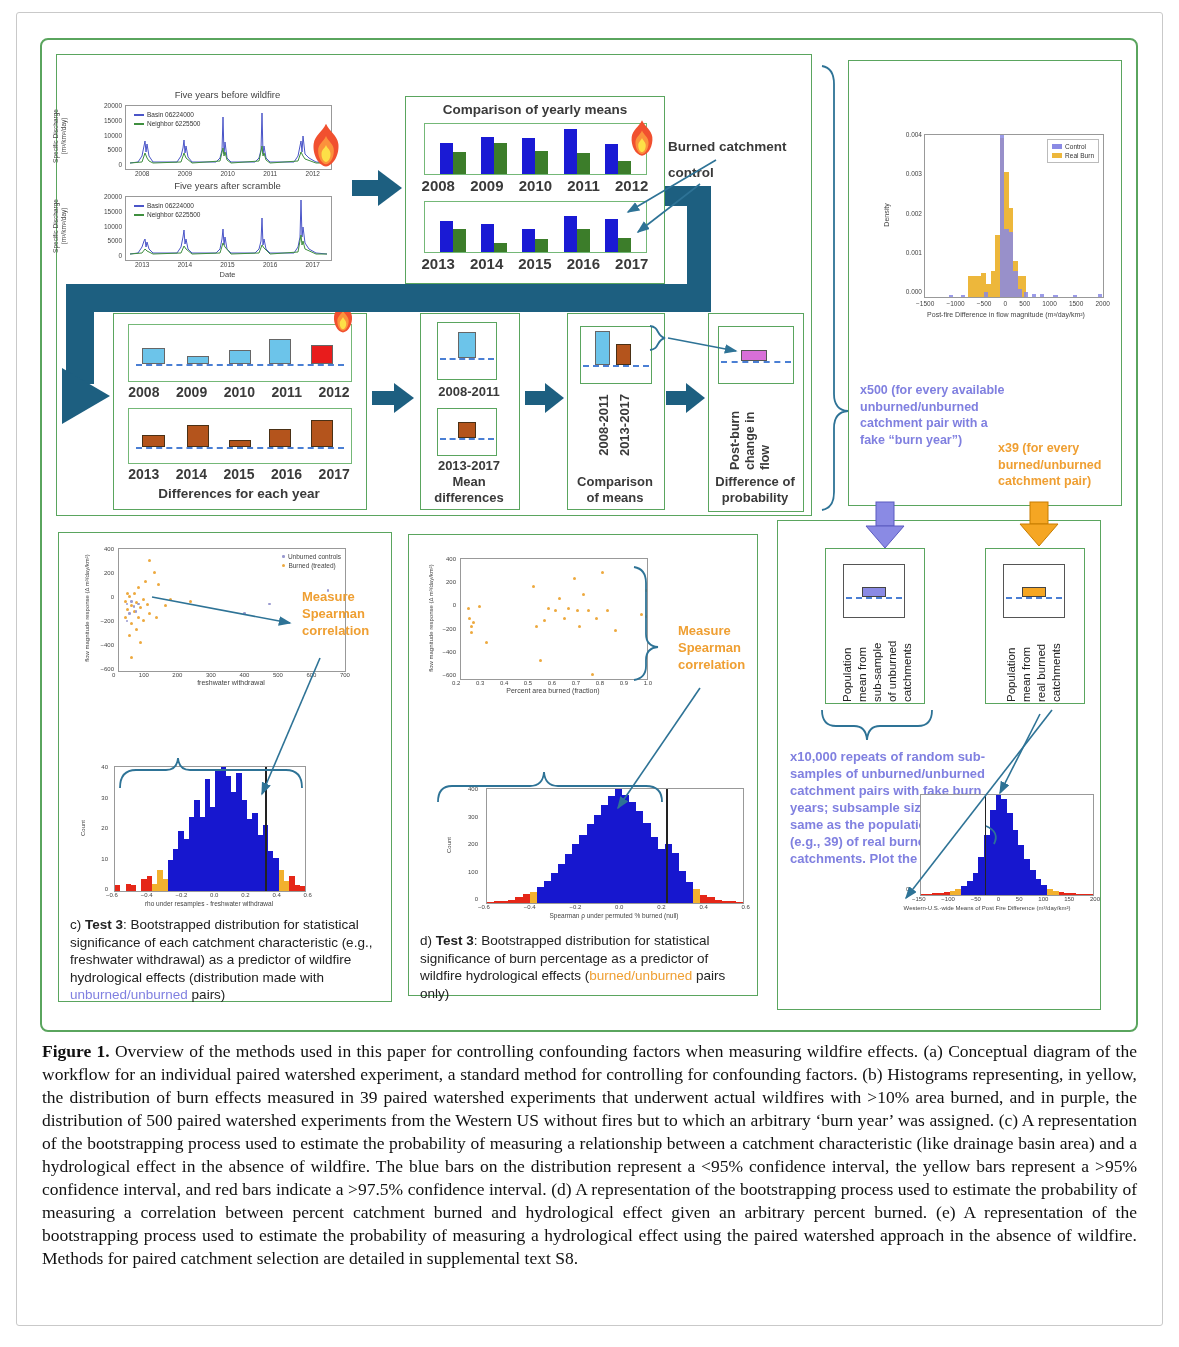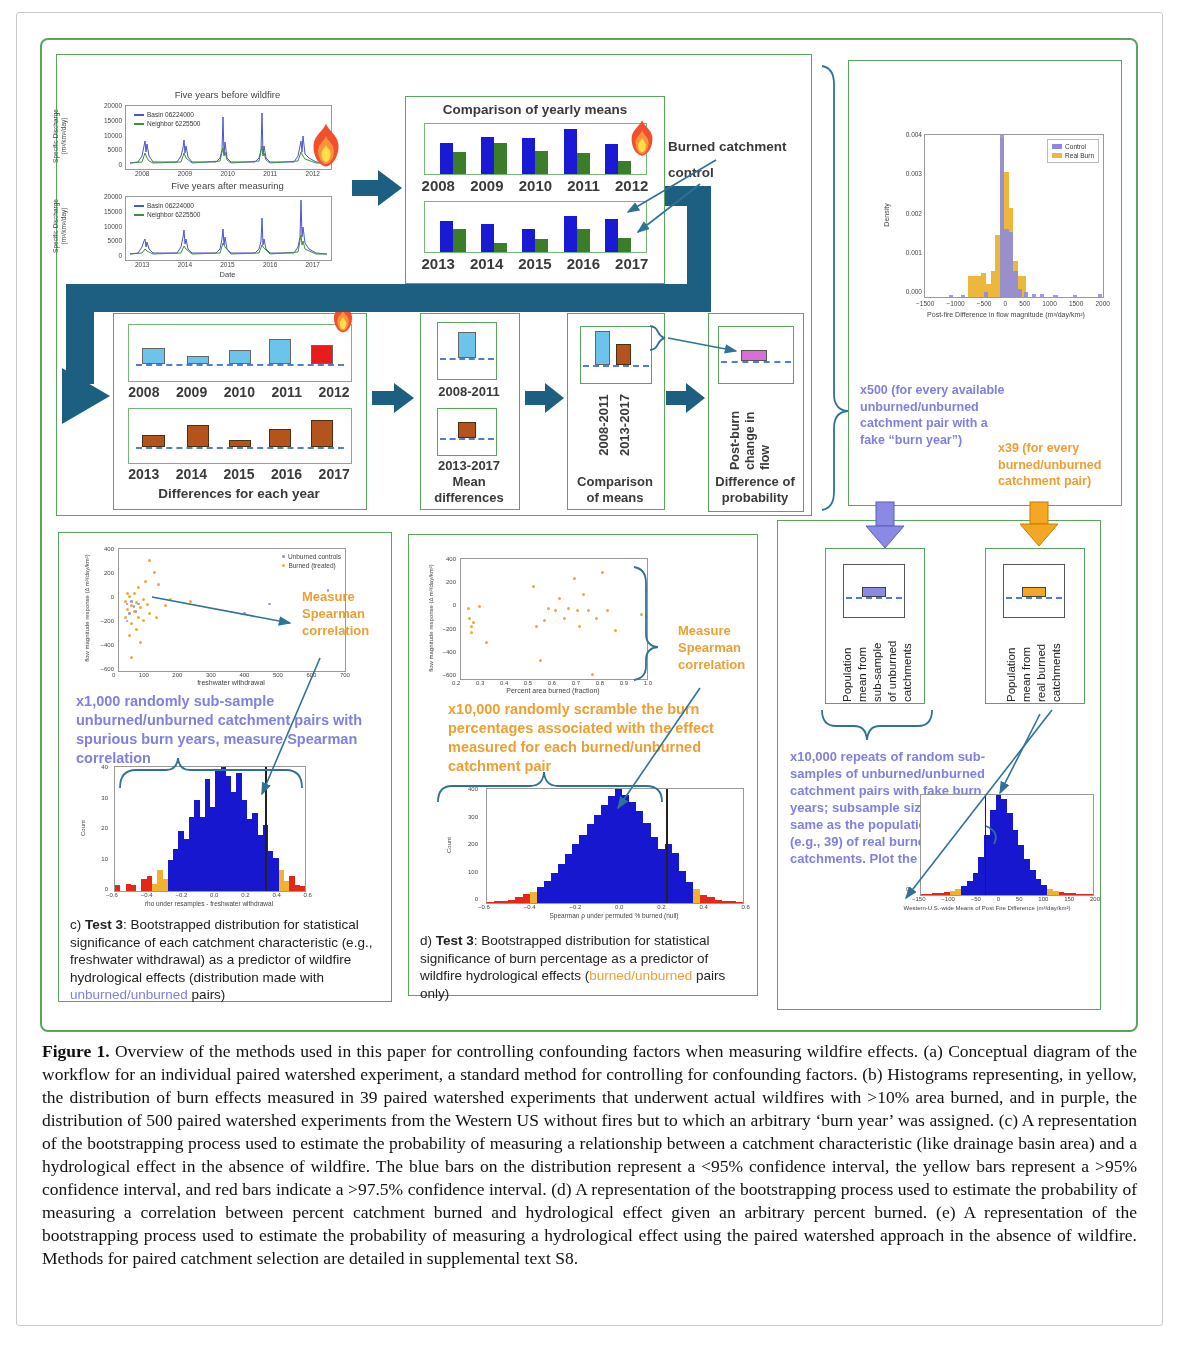--- a/index.html
+++ b/index.html
@@ -90,21 +90,21 @@
       <span>2011</span>
       <span>2012</span>
     </div>
 
   <svg class="abs" style="left:308px;top:122px;" width="36" height="46" viewBox="0 0 32 40">
     <path d="M16 1c3 7 10 10 11 18 1 9-4 19-11 20C9 38 4 28 5 19 6 11 13 8 16 1z" fill="#f1502f"></path>
     <path d="M16 12c2 5 7 7 7 13 0 7-4 12-7 12s-7-5-7-12c0-6 5-8 7-13z" fill="#fb923c"></path>
     <path d="M16 20c1 3 4 4 4 8 0 4-2 7-4 7s-4-3-4-7c0-4 3-5 4-8z" fill="#fde047"></path>
   </svg>
 
-  <div class="abs small" style="left:125px;top:180px;width:205px;text-align:center;font-size:9.5px;">Five years after measuring</div>
+  <div class="abs small" style="left:125px;top:180px;width:205px;text-align:center;font-size:9.5px;">Five years after scramble</div>
   <div class="abs rot" style="left:28px;top:218px;width:64px;height:16px;font-size:6.5px;text-align:center;line-height:7.5px;color:#444;">
     <div>Specific Discharge</div>
       <div>(m³/km²/day)</div>
   </div>
   <div class="abs yticks" style="left:94px;top:193px;height:66px;width:28px;">
       <span>20000</span>
       <span>15000</span>
       <span>10000</span>
       <span>5000</span>
       <span>0</span>
@@ -420,21 +420,20 @@
       <span>100</span>
       <span>200</span>
       <span>300</span>
       <span>400</span>
       <span>500</span>
       <span>600</span>
       <span>700</span>
     </div>
   <div class="abs small" style="left:118px;top:679px;width:226px;text-align:center;font-size:7px;">freshwater withdrawal</div>
   <div class="abs note-orange" style="left:302px;top:588px;width:84px;font-size:13px;line-height:17px;">Measure Spearman correlation</div>
-  <div class="abs note-purple" style="left:76px;top:692px;width:300px;font-size:14.5px;line-height:19px;">x1,000 randomly sub-sample unburned/unburned catchment pairs with spurious burn years, measure Spearman correlation</div>
   <div class="abs rot small" style="left:66px;top:824px;width:36px;height:8px;text-align:center;font-size:6px;">Count</div>
   <div class="abs yticks" style="left:90px;top:764px;height:128px;width:18px;font-size:6px;">
       <span>40</span>
       <span>30</span>
       <span>20</span>
       <span>10</span>
       <span>0</span>
     </div>
   <div class="plot" style="left:114px;top:766px;width:190px;height:124px;">
     <div class="fbars">
@@ -540,21 +539,20 @@
       <span>0.4</span>
       <span>0.5</span>
       <span>0.6</span>
       <span>0.7</span>
       <span>0.8</span>
       <span>0.9</span>
       <span>1.0</span>
     </div>
   <div class="abs small" style="left:460px;top:687px;width:186px;text-align:center;font-size:7px;">Percent area burned (fraction)</div>
   <div class="abs note-orange" style="left:678px;top:622px;width:84px;font-size:13px;line-height:17px;">Measure Spearman correlation</div>
-  <div class="abs note-orange" style="left:448px;top:700px;width:292px;font-size:14.5px;line-height:19px;">x10,000 randomly scramble the burn percentages associated with the effect measured for each burned/unburned catchment pair</div>
   <div class="abs rot small" style="left:432px;top:841px;width:36px;height:8px;text-align:center;font-size:6px;">Count</div>
   <div class="abs yticks" style="left:456px;top:786px;height:116px;width:22px;font-size:6px;">
       <span>400</span>
       <span>300</span>
       <span>200</span>
       <span>100</span>
       <span>0</span>
     </div>
   <div class="plot" style="left:486px;top:788px;width:256px;height:114px;">
     <div class="fbars">

